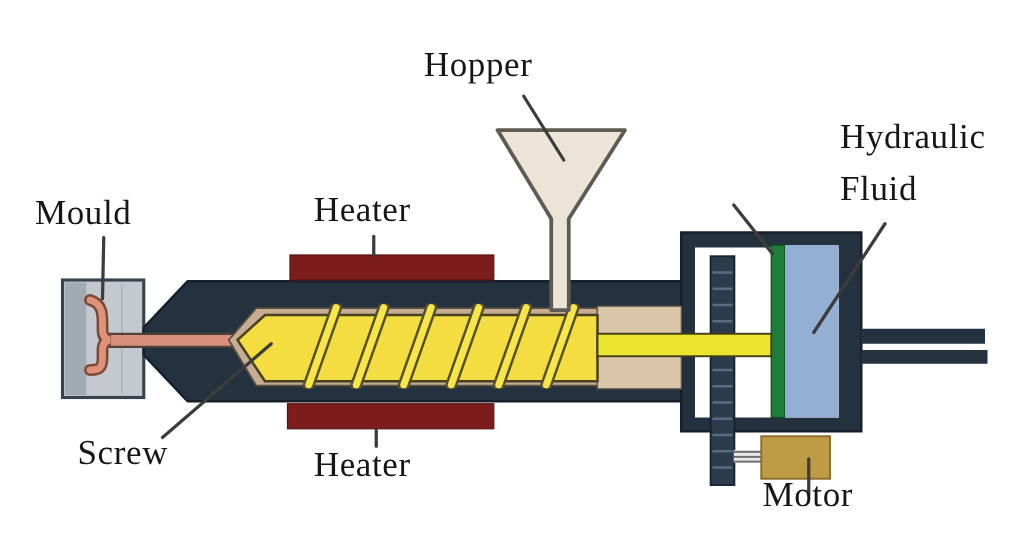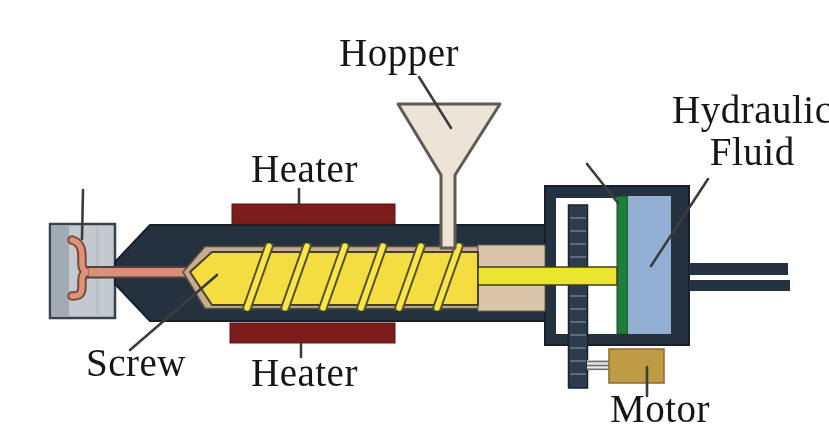--- a/index.html
+++ b/index.html
@@ -6,36 +6,35 @@
   .fig{
     position:relative;
     width:829px;height:442px;
     background:#ffffff;
     overflow:hidden;
     font-family:"Liberation Serif","DejaVu Serif",serif;
   }
   .fig svg{position:absolute;left:0;top:0;}
   .lbl{
     position:absolute;
-    font-size:39px;
+    font-size:28px;
     line-height:42px;
     color:#161616;
     white-space:nowrap;
     letter-spacing:0.5px;
-    text-align:center;
   }
   #lbl-mould        {left:28px;  top:150px;}
   #lbl-heater-top   {left:251px; top:148px;}
   #lbl-hopper       {left:339px; top:32px;}
   #lbl-ram          {left:551px; top:121px;}
   #lbl-hydraulic    {left:672px; top:89px;}
   #lbl-hydraulic span{display:block;}
-  #lbl-screw        {left:62px;  top:342px;margin-left:24px;}
+  #lbl-screw        {left:62px;  top:342px;}
   #lbl-heater-bottom{left:251px; top:352px;}
-  #lbl-motor        {left:610px; top:388px;}
+  #lbl-motor        {left:610px; top:376px;}
 </style>
 </head>
 <body>
 
 <div class="fig">
 
   <svg width="829" height="442" viewBox="0 0 829 442">
     <defs>
       <clipPath id="screwClip">
           <rect x="191" y="243" width="286" height="68"></rect>
@@ -136,20 +135,21 @@
       <line x1="299" y1="189" x2="299" y2="204"></line>
       <line x1="419" y1="77" x2="451" y2="128"></line>
       <line x1="587" y1="164" x2="618" y2="203"></line>
       <line x1="708" y1="179" x2="651" y2="266"></line>
       <line x1="130" y1="350" x2="217" y2="275"></line>
       <line x1="301" y1="344" x2="301" y2="357"></line>
       <line x1="647" y1="367" x2="647" y2="396"></line>
     </g>
   </svg>
 
+  <div class="lbl" id="lbl-mould">Mould</div>
   <div class="lbl" id="lbl-heater-top">Heater</div>
   <div class="lbl" id="lbl-hopper">Hopper</div>
   <div class="lbl" id="lbl-hydraulic">
     <span>Hydraulic</span>
     <span>Fluid</span>
   </div>
   <div class="lbl" id="lbl-screw">Screw</div>
   <div class="lbl" id="lbl-heater-bottom">Heater</div>
   <div class="lbl" id="lbl-motor">Motor</div>
 

